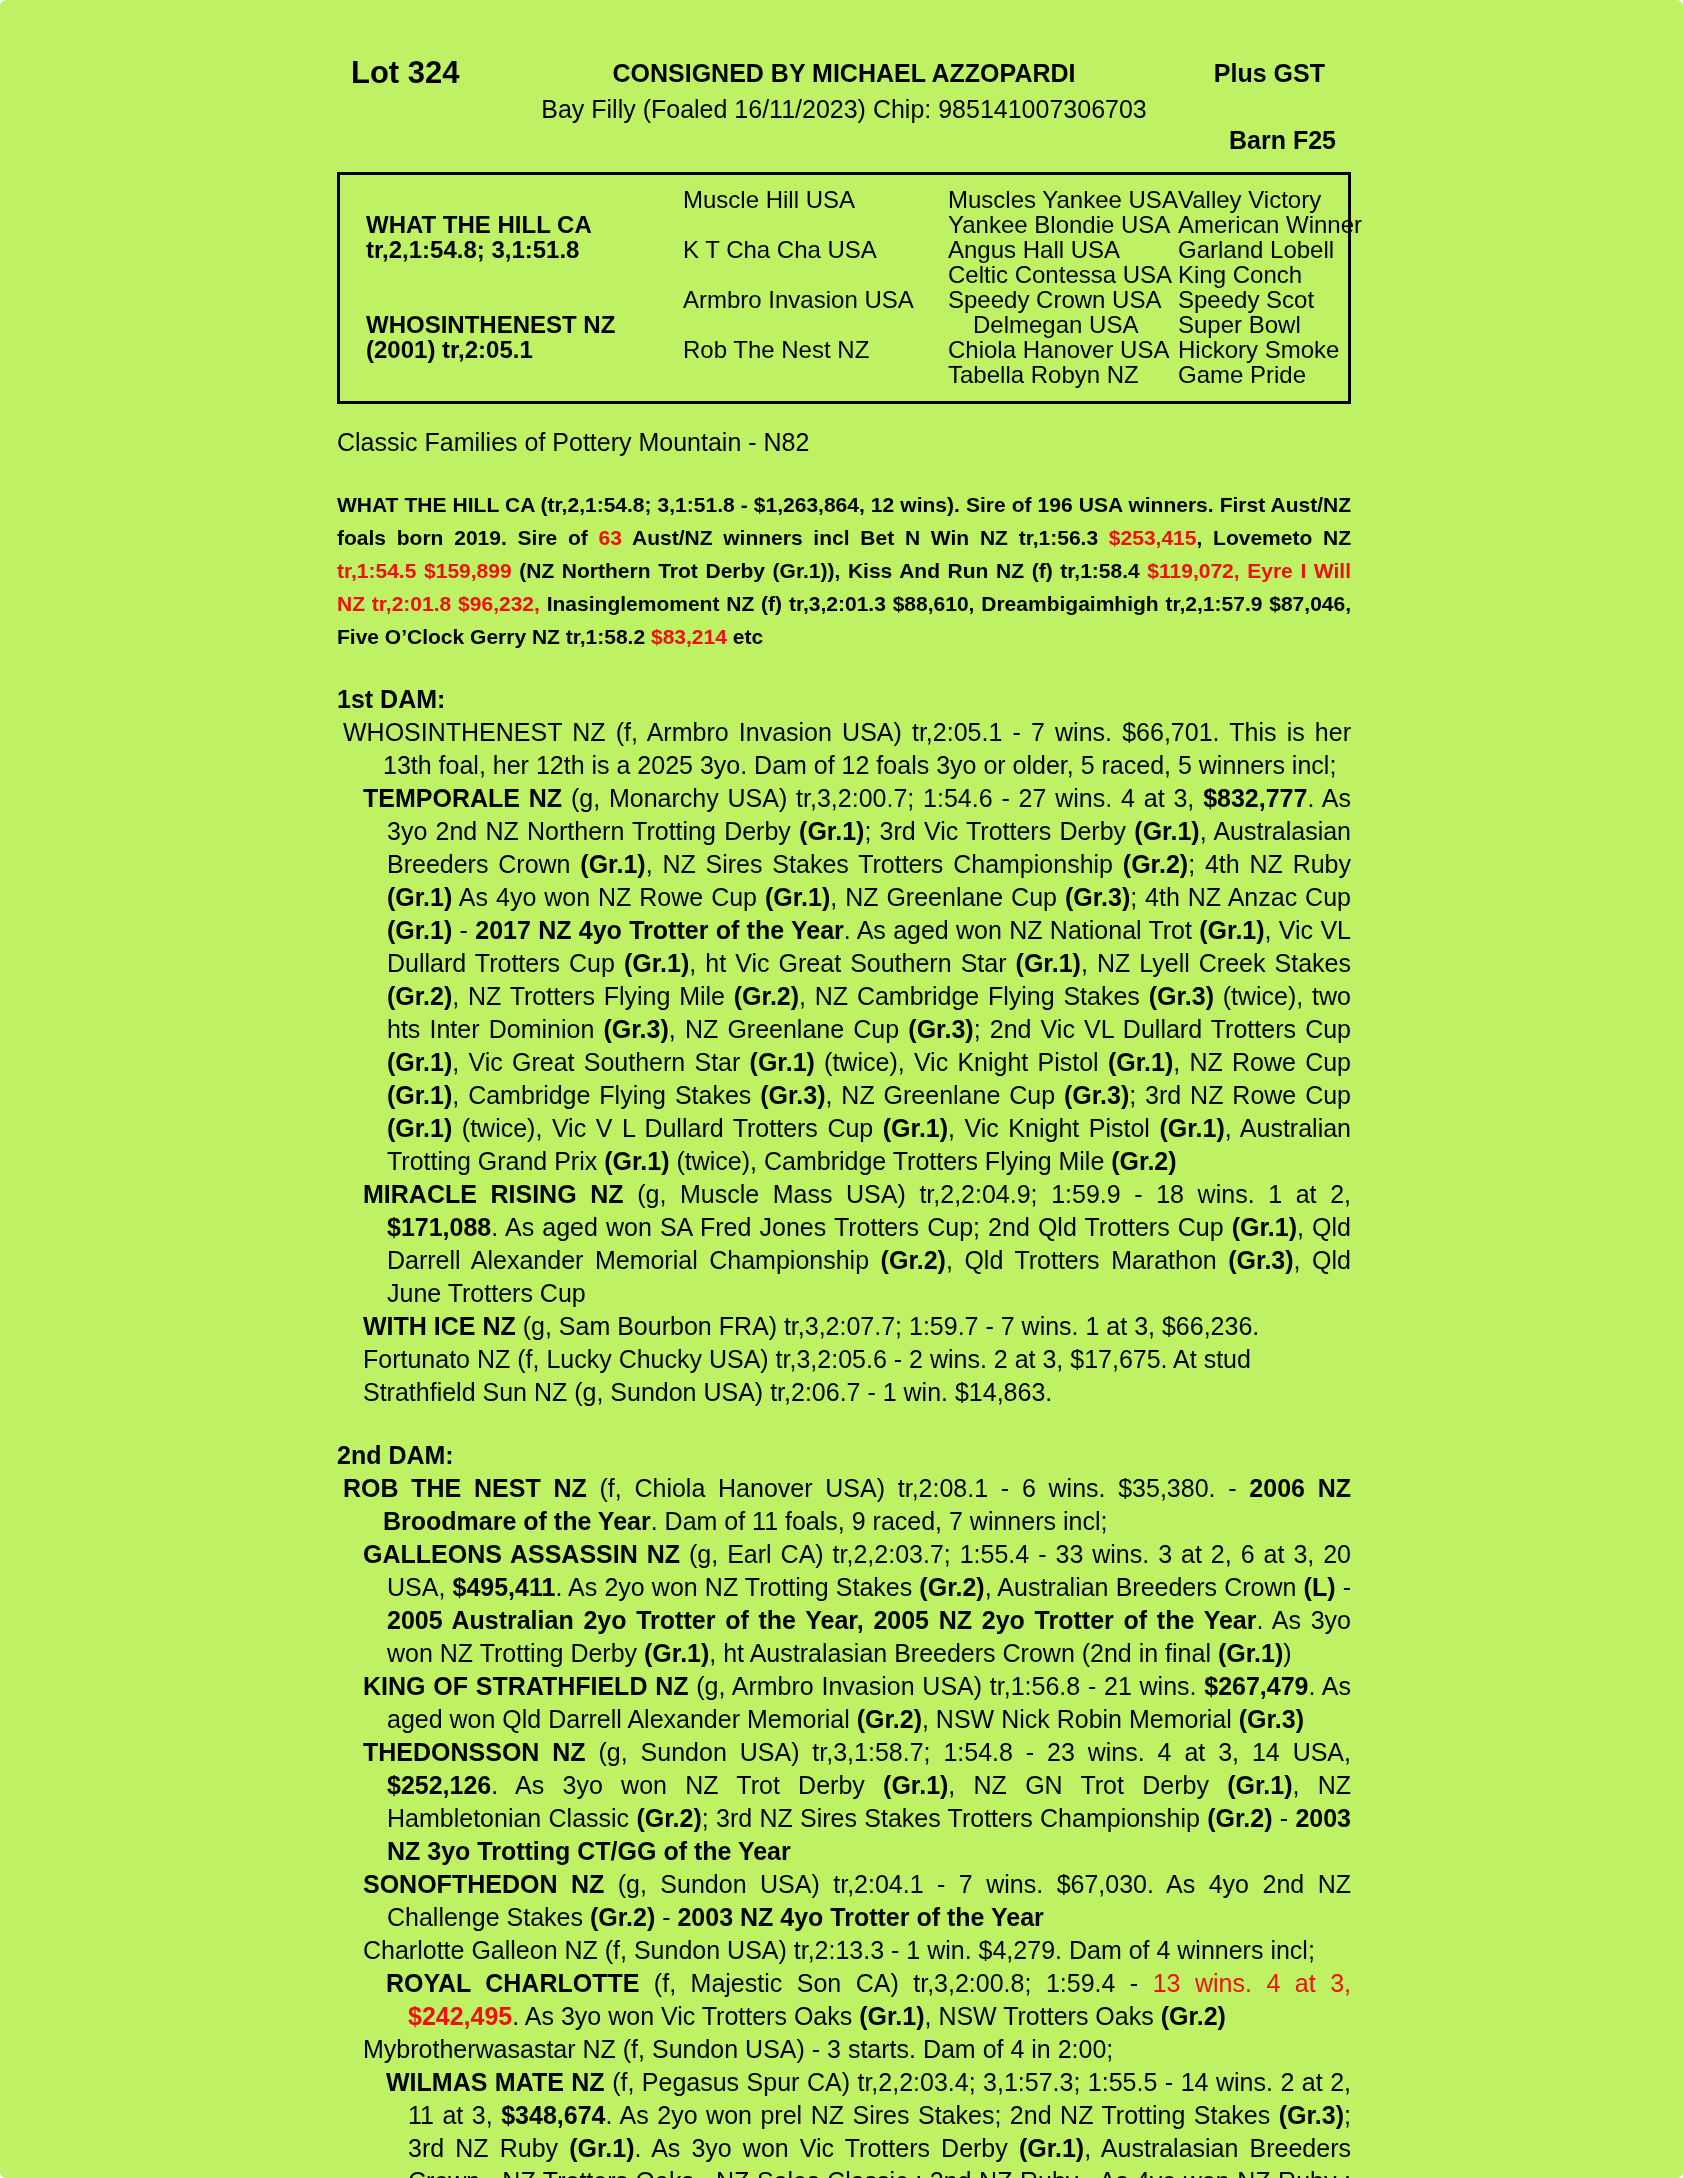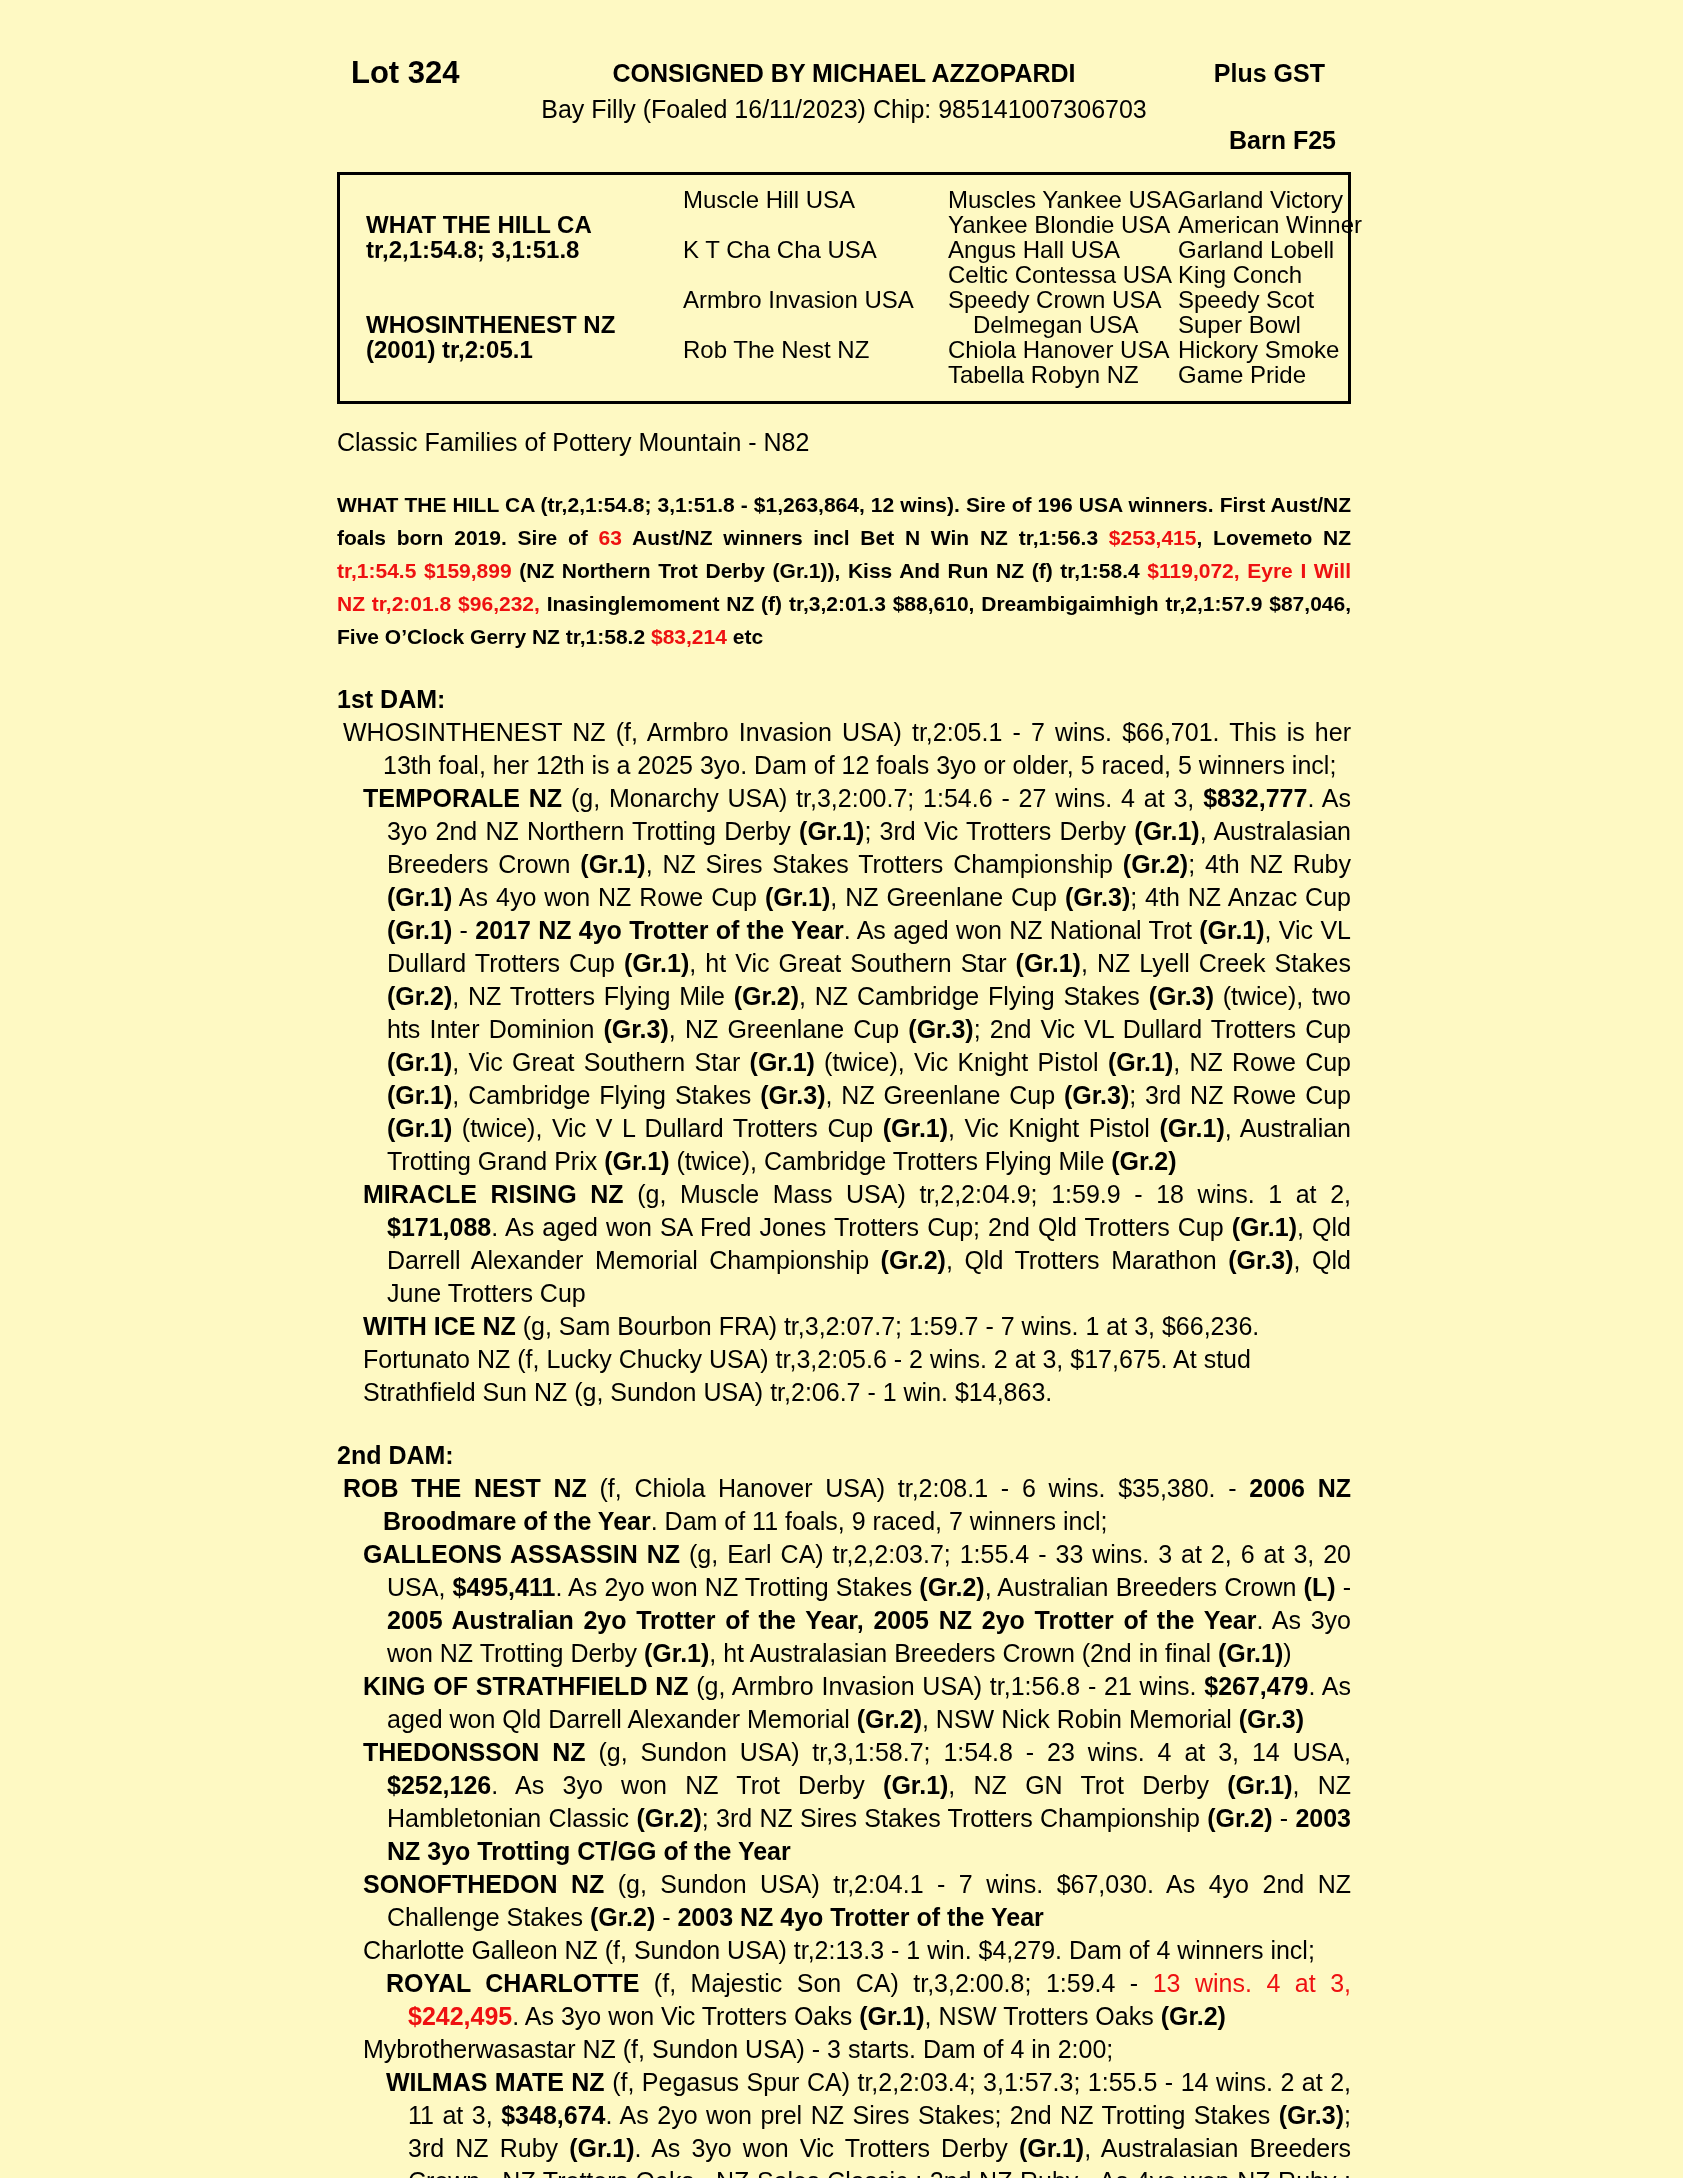--- a/index.html
+++ b/index.html
@@ -1,21 +1,22 @@
 <!DOCTYPE html>
 <html><head>
 <meta charset="utf-8">
 <style>
   html,body{margin:0;padding:0;background:#fff;}
   .page{
     position:relative;
     width:1683px;height:2178px;
-    background:#fef9c3;color:#000;
+    background:#bef264;color:#000;
     font-family:"Liberation Sans", sans-serif;
     overflow:hidden;
+    border-radius:6px;
   }
   .content{position:absolute;left:337px;top:55px;width:1014px;}
   
   .hdr{position:relative;height:109px;}
   .lot{position:absolute;left:14px;top:0;font-size:31px;font-weight:bold;}
   .consigned{text-align:center;font-size:25px;font-weight:bold;padding-top:4px;}
   .desc{text-align:center;font-size:25px;padding-top:7px;}
   .gst{position:absolute;right:26px;top:4px;font-size:25px;font-weight:bold;}
   .barn{position:absolute;right:15px;top:71px;font-size:25px;font-weight:bold;}
   
@@ -64,21 +65,21 @@
         <div class="ped-cell" style="grid-area: 5 / 2;">Armbro Invasion USA</div>
         <div class="ped-cell" style="grid-area: 7 / 2;">Rob The Nest NZ</div>
         <div class="ped-cell" style="grid-area: 1 / 3;">Muscles Yankee USA</div>
         <div class="ped-cell" style="grid-area: 2 / 3;">Yankee Blondie USA</div>
         <div class="ped-cell" style="grid-area: 3 / 3;">Angus Hall USA</div>
         <div class="ped-cell" style="grid-area: 4 / 3;">Celtic Contessa USA</div>
         <div class="ped-cell" style="grid-area: 5 / 3;">Speedy Crown USA</div>
         <div class="ped-cell" style="grid-area: 6 / 3; margin-left: 25px;">Delmegan USA</div>
         <div class="ped-cell" style="grid-area: 7 / 3;">Chiola Hanover USA</div>
         <div class="ped-cell" style="grid-area: 8 / 3;">Tabella Robyn NZ</div>
-        <div class="ped-cell" style="grid-area: 1 / 4;">Garland Victory</div>
+        <div class="ped-cell" style="grid-area: 1 / 4;">Valley Victory</div>
         <div class="ped-cell" style="grid-area: 2 / 4;">American Winner</div>
         <div class="ped-cell" style="grid-area: 3 / 4;">Garland Lobell</div>
         <div class="ped-cell" style="grid-area: 4 / 4;">King Conch</div>
         <div class="ped-cell" style="grid-area: 5 / 4;">Speedy Scot</div>
         <div class="ped-cell" style="grid-area: 6 / 4;">Super Bowl</div>
         <div class="ped-cell" style="grid-area: 7 / 4;">Hickory Smoke</div>
         <div class="ped-cell" style="grid-area: 8 / 4;">Game Pride</div>
       </div>
 
     <p class="family-line">Classic Families of Pottery Mountain - N82</p>

